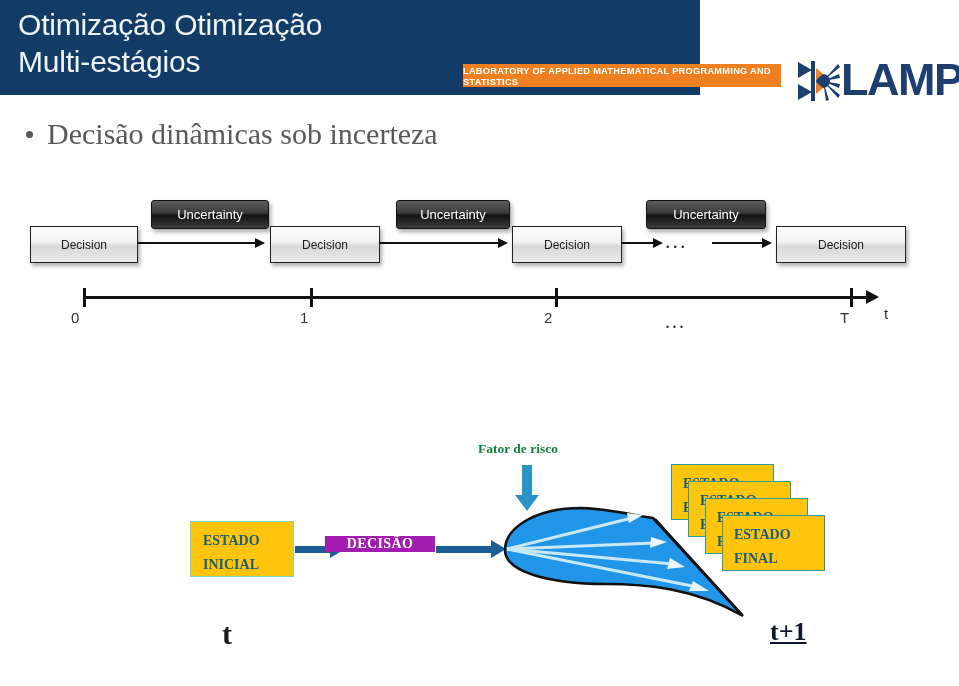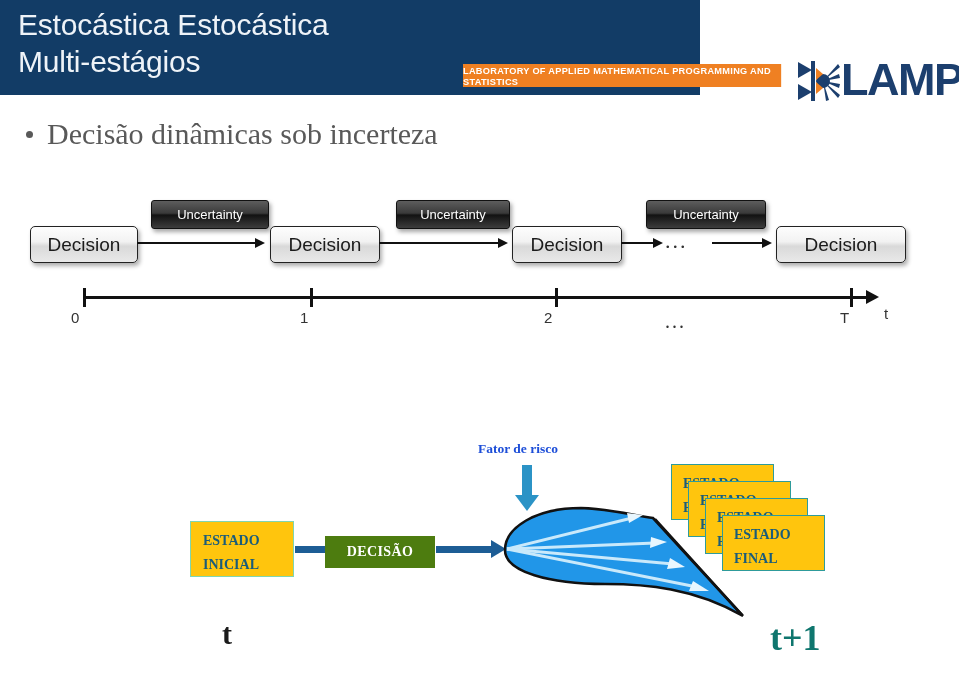--- a/index.html
+++ b/index.html
@@ -93,26 +93,26 @@
     flex: none;
   }
   #bullet-1 { left: 26px; top: 117px; font-size: 30px; }
   #bullet-2 { left: 26px; top: 381px; font-size: 30px; }
 
   
   .decision-box {
     position: absolute;
     height: 35px;
     border: 1px solid #222;
-    border-radius: 5px;
+    border-radius: 0;
     background: linear-gradient(to bottom, #fdfdfd 0%, #f2f2f2 42%, #d9d9d9 55%, #e9e9e9 100%);
     box-shadow: 2px 3px 4px rgba(0,0,0,0.32);
     color: #1b1b1b;
     font-family: "Liberation Sans", sans-serif;
-    font-size: 19px;
+    font-size: 12px;
     display: flex;
     align-items: center;
     justify-content: center;
   }
   .uncertainty-box {
     position: absolute;
     height: 27px;
     border: 1px solid #111;
     border-radius: 3px;
     background: linear-gradient(to bottom, #5d5d5d 0%, #3a3a3a 45%, #121212 52%, #3c3c3c 100%);
@@ -216,22 +216,22 @@
     font-size: 14px;
     font-weight: 700;
     box-sizing: border-box;
     padding: 7px 0 0 12px;
     line-height: 24px;
     white-space: pre-line;
   }
   #decisao-box {
     position: absolute;
     left: 325px; top: 536px;
-    width: 110px; height: 32px;
-    background: #4d7c0f;
+    width: 110px; height: 16px;
+    background: #a21caf;
     color: #ffffff;
     font-family: "Liberation Serif", serif;
     font-size: 14px;
     font-weight: 700;
     letter-spacing: 0.4px;
     display: flex;
     align-items: center;
     justify-content: center;
   }
   .blue-arrow {
@@ -243,21 +243,21 @@
     content: "";
     position: absolute;
     right: -14px; top: -6px;
     border-left: 15px solid #1d5d95;
     border-top: 9.5px solid transparent;
     border-bottom: 9.5px solid transparent;
   }
   #fator-label {
     position: absolute;
     left: 478px; top: 441px;
-    color: #1d4ed8;
+    color: #15803d;
     font-family: "Liberation Serif", serif;
     font-size: 13.5px;
     font-weight: 700;
   }
   #fator-arrow-stem {
     position: absolute;
     left: 522px; top: 465px;
     width: 10px; height: 31px;
     background: #2b93c6;
   }
@@ -273,39 +273,40 @@
     position: absolute;
     left: 222px; top: 617px;
     color: #1b1b1b;
     font-family: "Liberation Serif", serif;
     font-size: 30px;
     font-weight: 700;
   }
   #bottom-t1 {
     position: absolute;
     left: 770px; top: 617px;
-    color: #0f766e;
-    font-family: "Liberation Serif", serif;
-    font-size: 36px;
-    font-weight: 700;
+    color: #0f172a;
+    font-family: "Liberation Serif", serif;
+    font-size: 26px;
+    font-weight: 700;
+    text-decoration: underline;
   }
   #fan-svg {
     position: absolute;
     left: 495px; top: 492px;
     width: 270px; height: 132px;
   }
 </style>
 </head>
 <body>
 
 <div id="slide">
 
   <div id="header-band"></div>
 
-  <div id="header-title">Estocástica Estocástica
+  <div id="header-title">Otimização Otimização
 Multi-estágios</div>
 
   <div id="logo-wrap">
     <div id="logo-banner">LABORATORY OF APPLIED MATHEMATICAL PROGRAMMING AND STATISTICS</div>
     <svg id="logo-mark" viewBox="0 0 46 50">
       <g fill="#1c3f6e">
         <polygon points="2,6 16,14 2,22"></polygon>
         <polygon points="2,28 16,36 2,44"></polygon>
         <rect x="15" y="5" width="4" height="40"></rect>
         <circle cx="27" cy="25" r="7"></circle>

